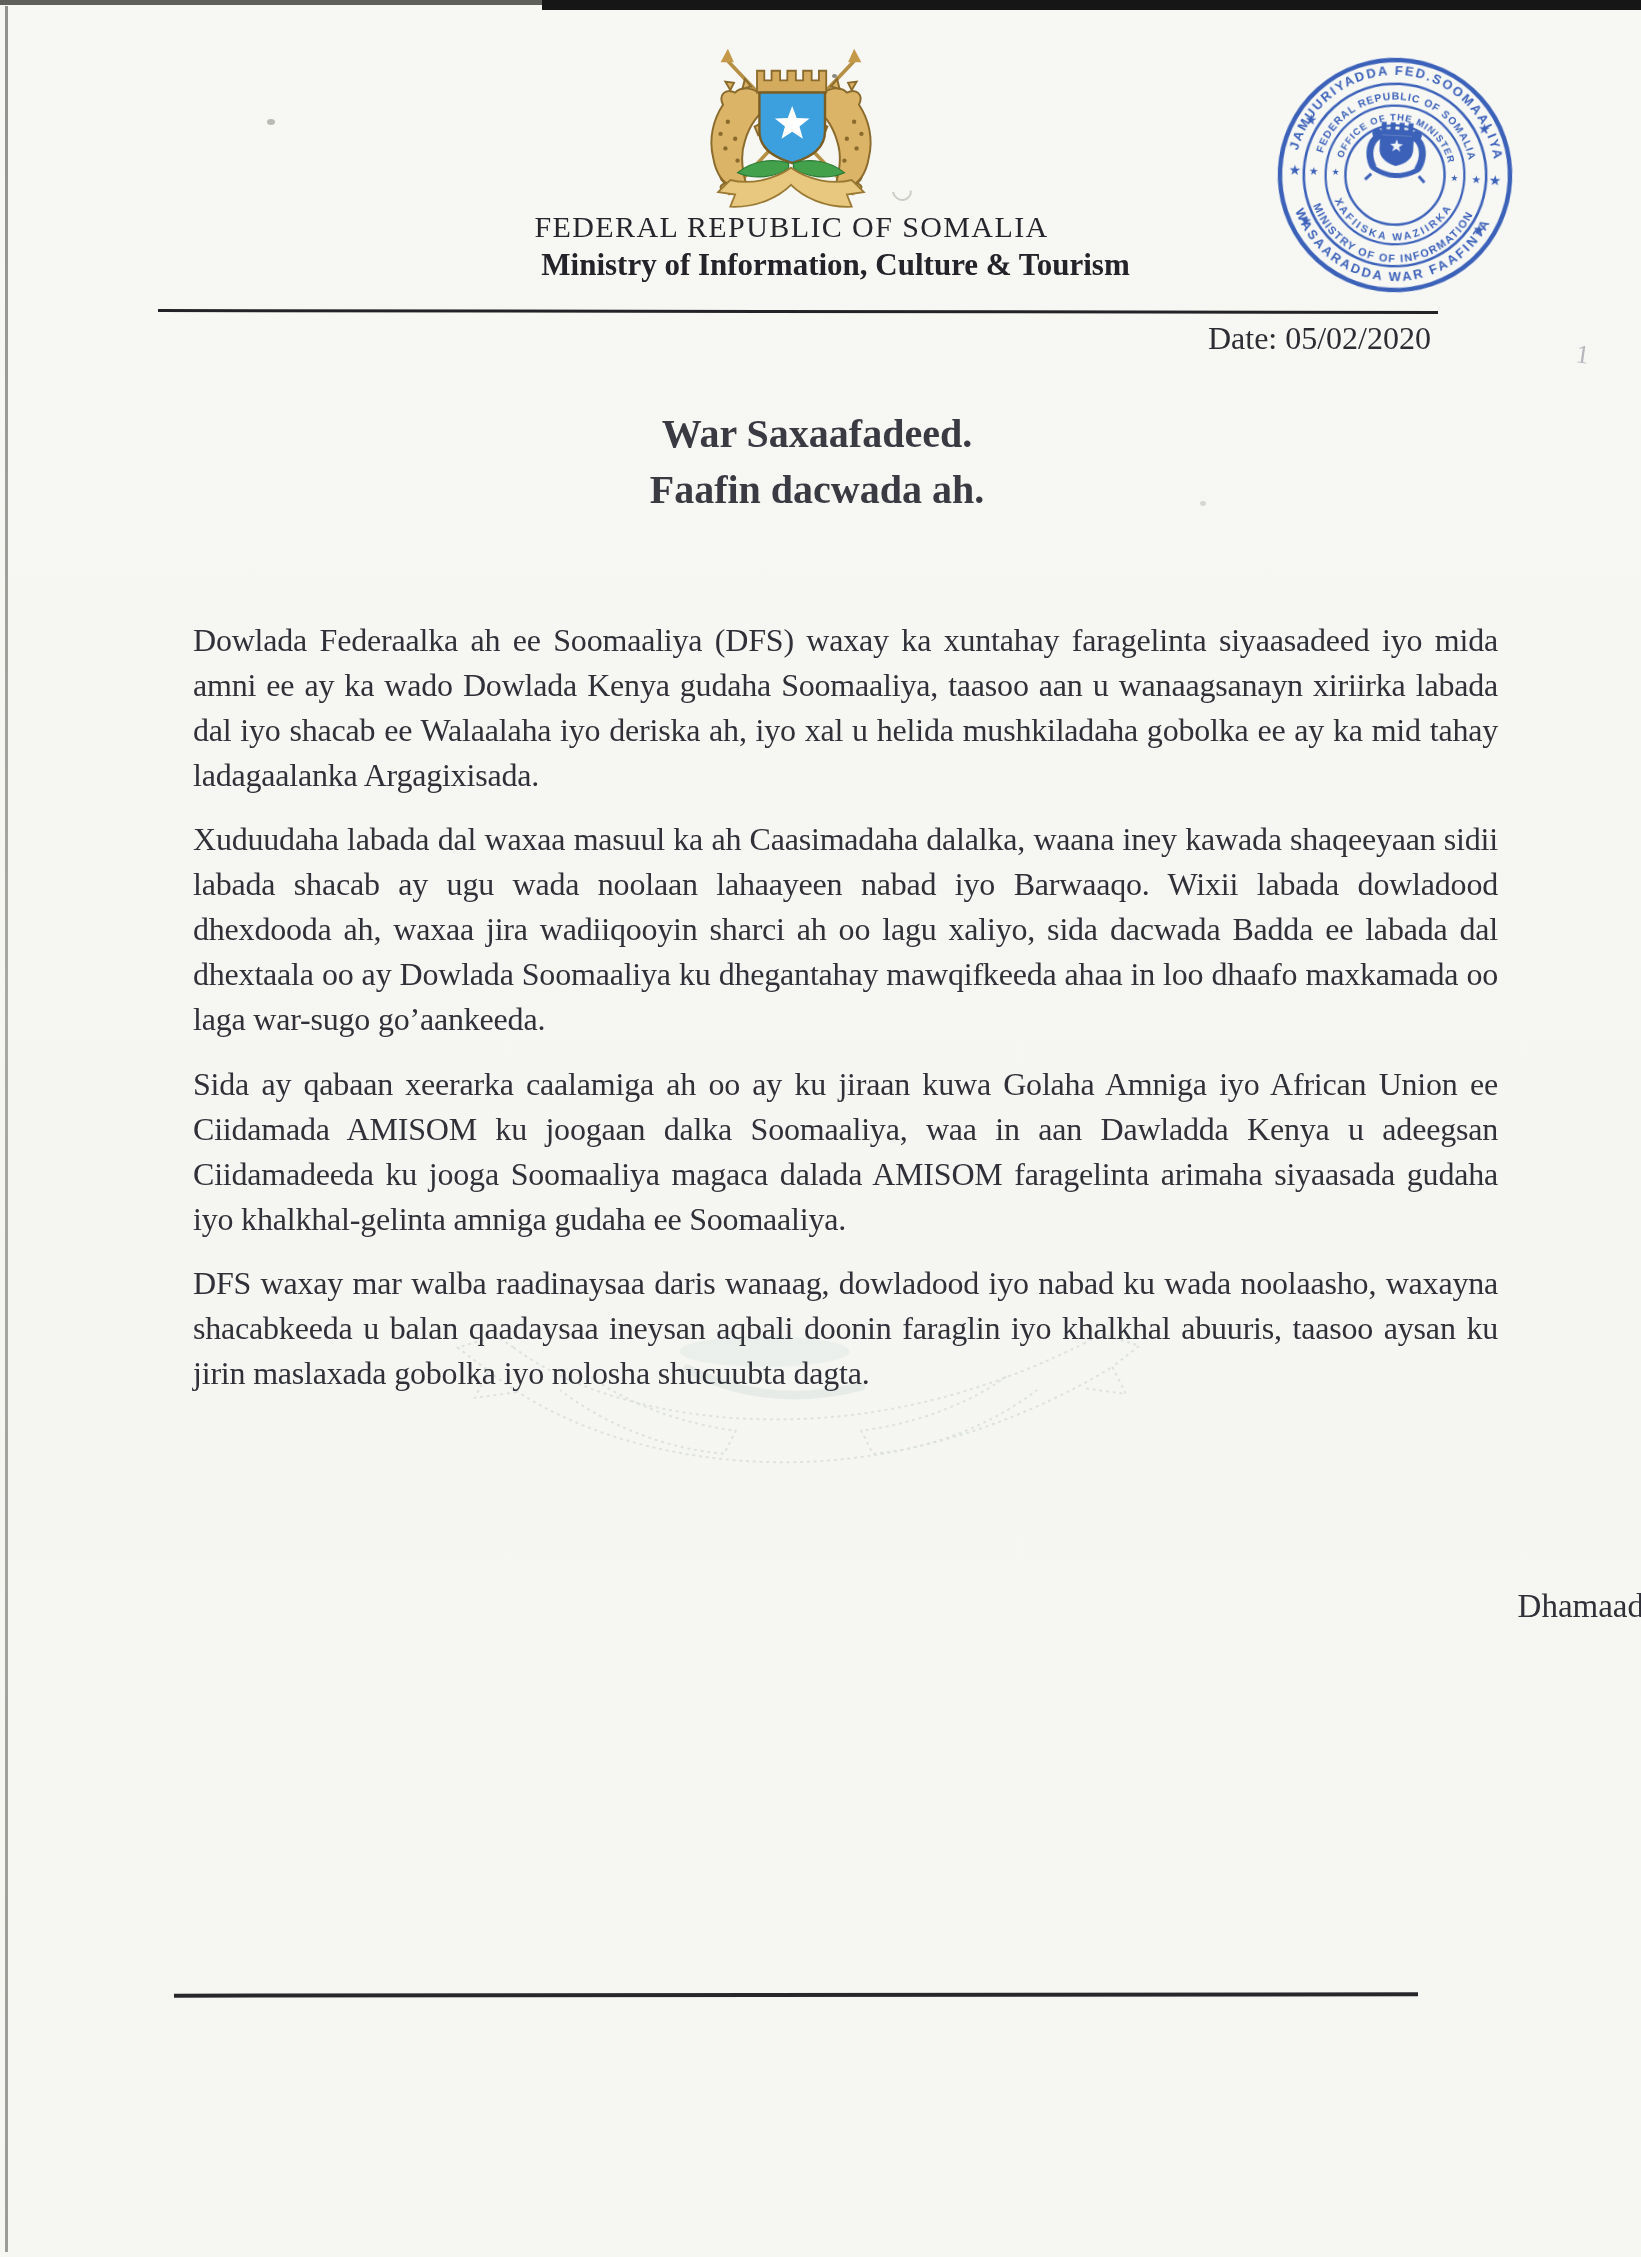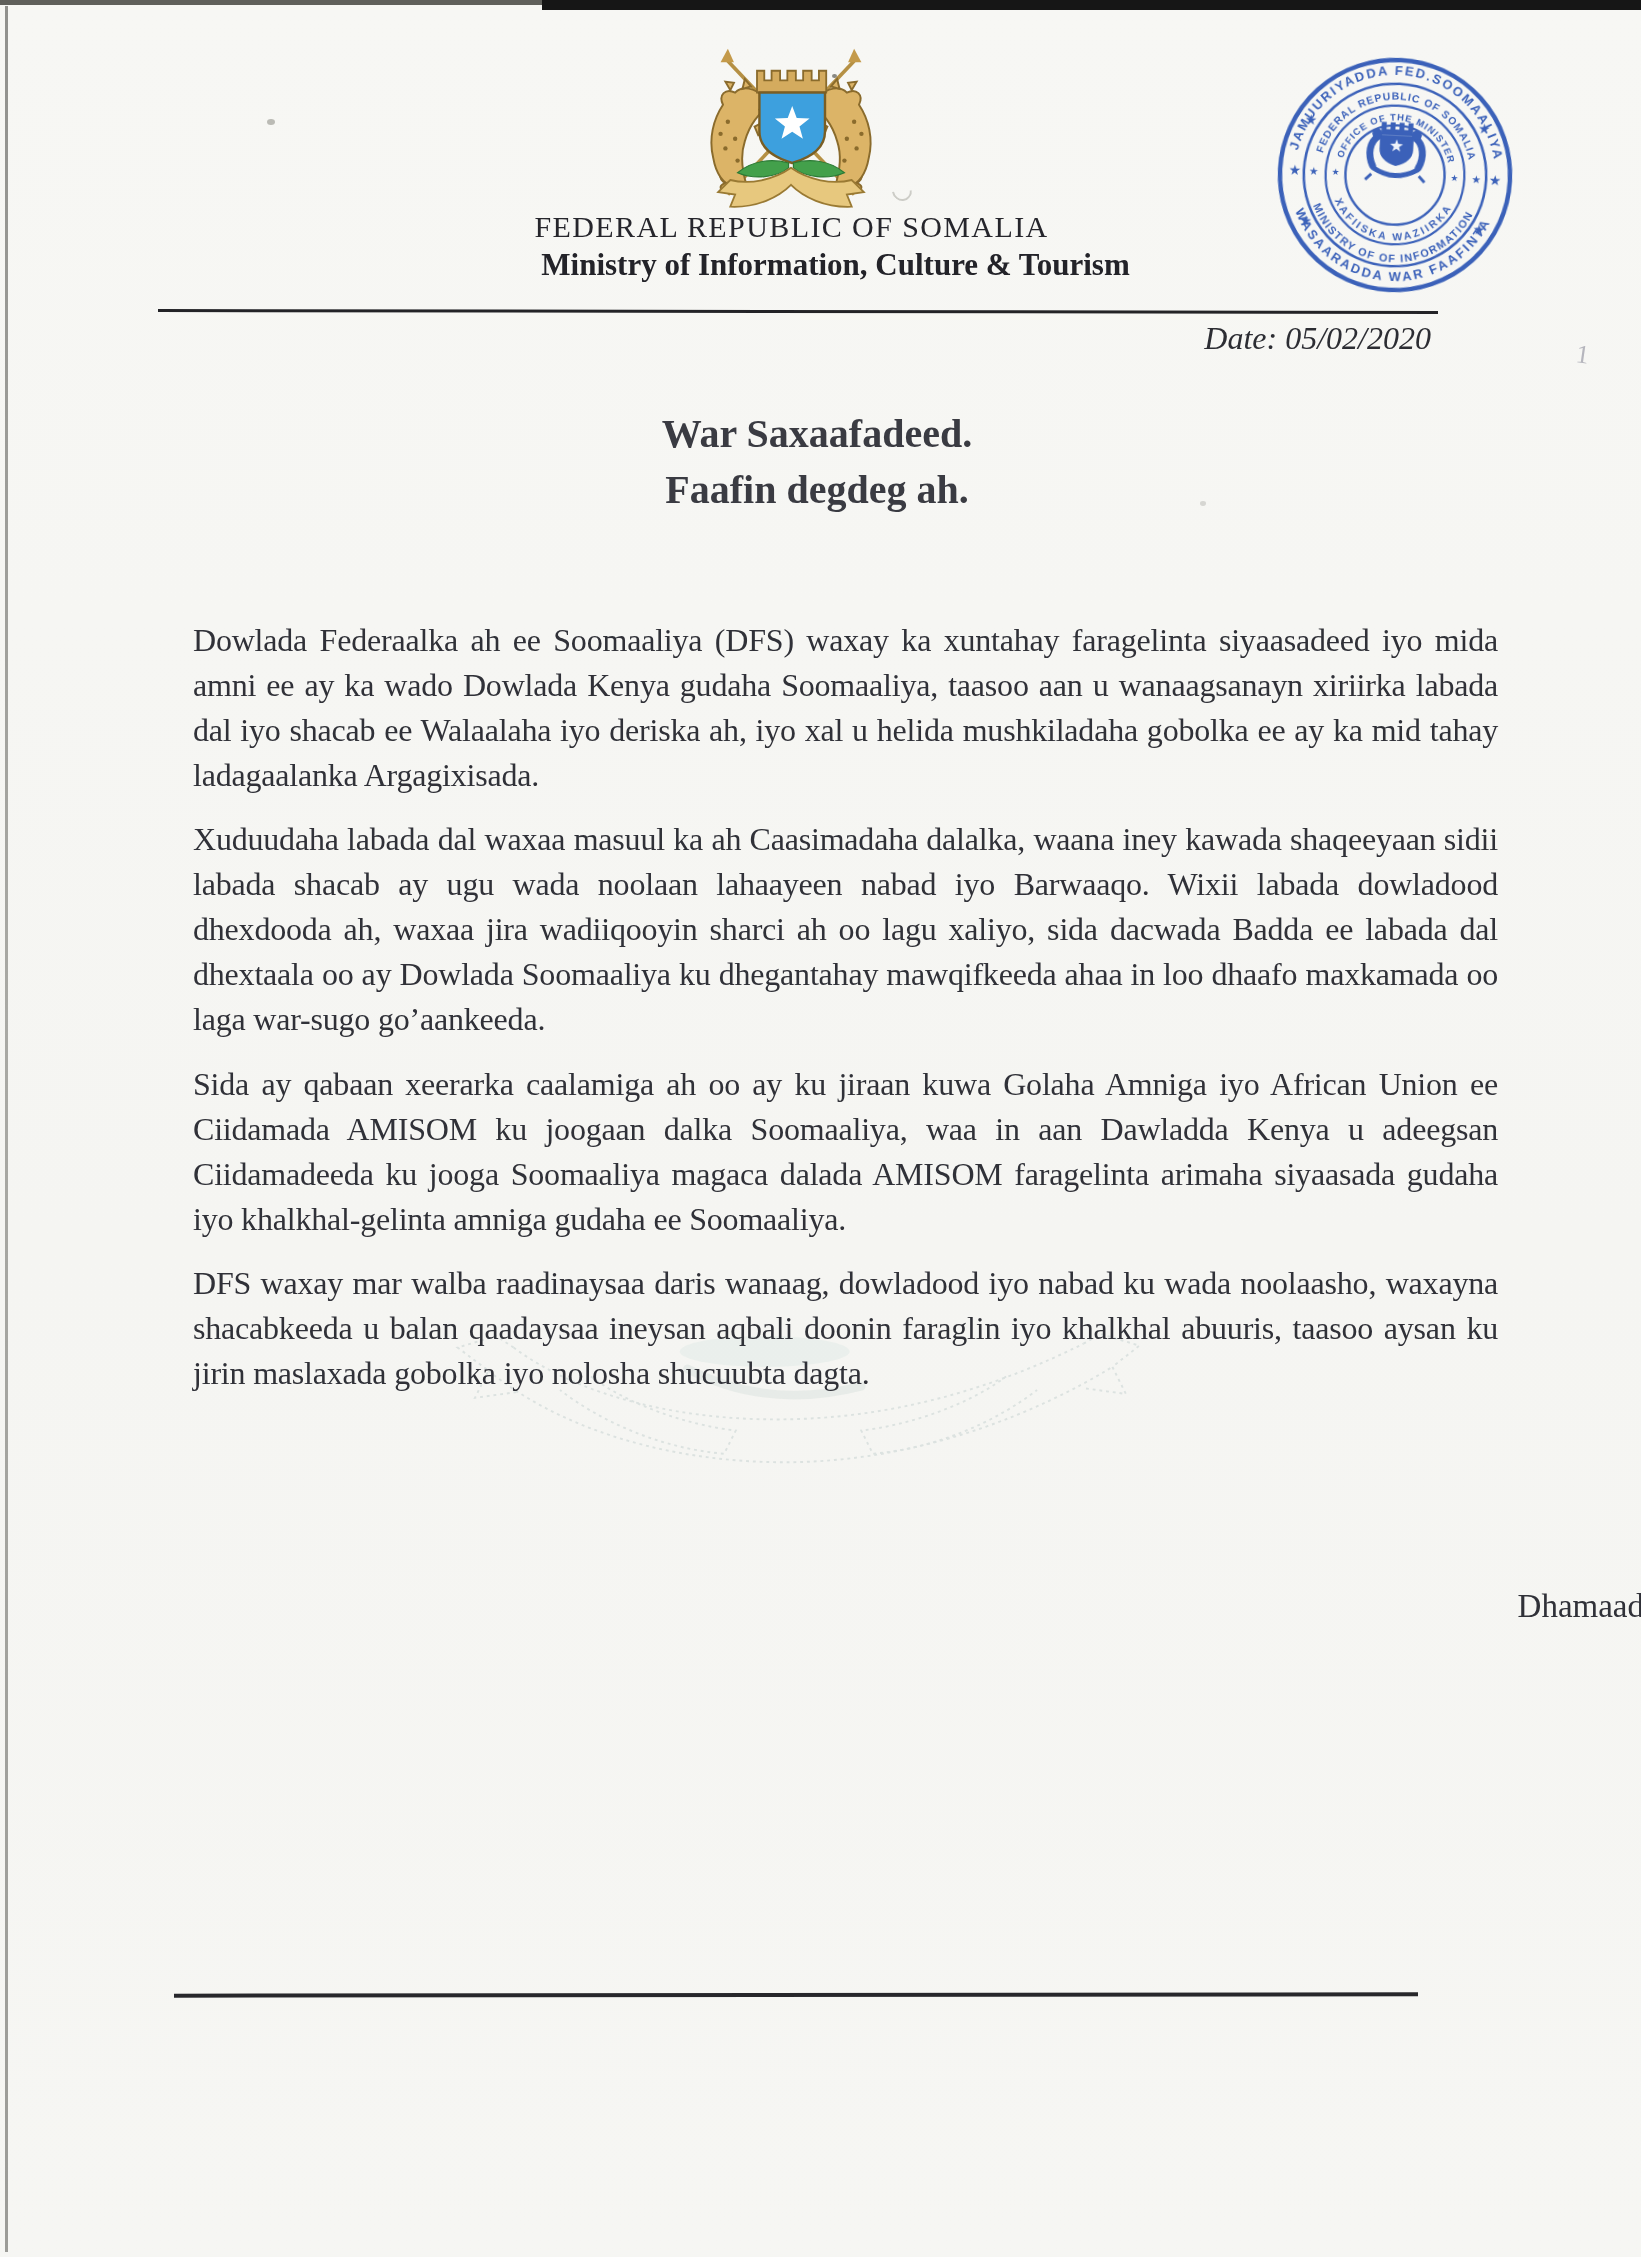--- a/index.html
+++ b/index.html
@@ -16,21 +16,21 @@
   .speck.s3{left:1200px;top:501px;width:5.8px;height:4.8px;opacity:.35;}
   .curl{position:absolute;left:892px;top:182px;width:16.4px;height:14.5px;border:2.4px solid #b7b7b0;
         border-color:transparent #b7b7b0 #b7b7b0 transparent;border-radius:50%;transform:rotate(38deg);opacity:.65;}
   .ghost-one{position:absolute;left:1576px;top:340px;font-size:26px;color:#a6a6b0;opacity:.8;transform:rotate(8deg);}
 
   
   .emblem{position:absolute;left:706px;top:44px;}
   .org-name{position:absolute;top:210px;left:0;width:1583px;text-align:center;font-size:30px;letter-spacing:1.4px;color:#26262c;}
   .ministry-name{position:absolute;top:247px;left:0;width:1583px;text-align:center;font-size:31px;font-weight:700;color:#232329;padding-left:44px;}
   .header-rule{position:absolute;left:158px;top:310px;width:1280px;height:2.9px;background:#232327;transform:rotate(.08deg);}
-  .date-line{position:absolute;top:320px;right:210px;font-size:32px;color:#2c2d33;font-style:italic;}
+  .date-line{position:absolute;top:320px;right:210px;font-size:32px;color:#2c2d33;}
 
   
   .stamp{position:absolute;left:1276px;top:56px;transform:rotate(3deg);filter:blur(0.4px);opacity:.93;}
   .stamp text{font-family:"Liberation Sans","DejaVu Sans",sans-serif;font-weight:700;fill:#2d56b5;}
   .stamp .so{font-size:13px;letter-spacing:2px;}
   .stamp .sob{font-size:13px;letter-spacing:2.4px;}
   .stamp .sm{font-size:10.5px;letter-spacing:1px;}
   .stamp .smb{font-size:11px;letter-spacing:1.4px;}
   .stamp .si{font-size:9.5px;letter-spacing:1.1px;}
   .stamp .sib{font-size:10.5px;letter-spacing:2.6px;}
@@ -151,21 +151,21 @@
       <path d="M98,114 Q120,127 142,114" fill="none" stroke-width="5" stroke-linecap="round"></path>
       <path d="M96,120 L90,126 M144,120 L150,126" fill="none" stroke-width="3"></path>
     </g>
   </svg>
 
   <div class="header-rule"></div>
   <div class="date-line">Date: 05/02/2020</div>
 
   <div class="doc-title">
     <div>War Saxaafadeed.</div>
-    <div>Faafin degdeg ah.</div>
+    <div>Faafin dacwada ah.</div>
   </div>
 
   <svg class="watermark" viewBox="0 0 730 215" width="705" height="208">
     <ellipse cx="330" cy="22" rx="88" ry="16" fill="#bcd8d0" opacity=".32"></ellipse>
     <path d="M250,40 C300,66 360,76 430,58" stroke="#9fb8b0" stroke-width="9" stroke-linecap="round" fill="none" opacity=".28"></path>
     <g fill="none" stroke="#a9bcbc" stroke-width="2" stroke-dasharray="3,4" opacity=".6">
       <path d="M70,18 C140,70 250,96 365,92 C480,88 580,54 660,14"></path>
       <path d="M44,42 C130,112 260,142 380,136 C500,130 612,86 690,38"></path>
       <path d="M70,18 L52,6 L12,18 L44,42 L30,70 L74,64"></path>
       <path d="M660,14 L678,4 L718,16 L690,38 L704,66 L660,60"></path>

